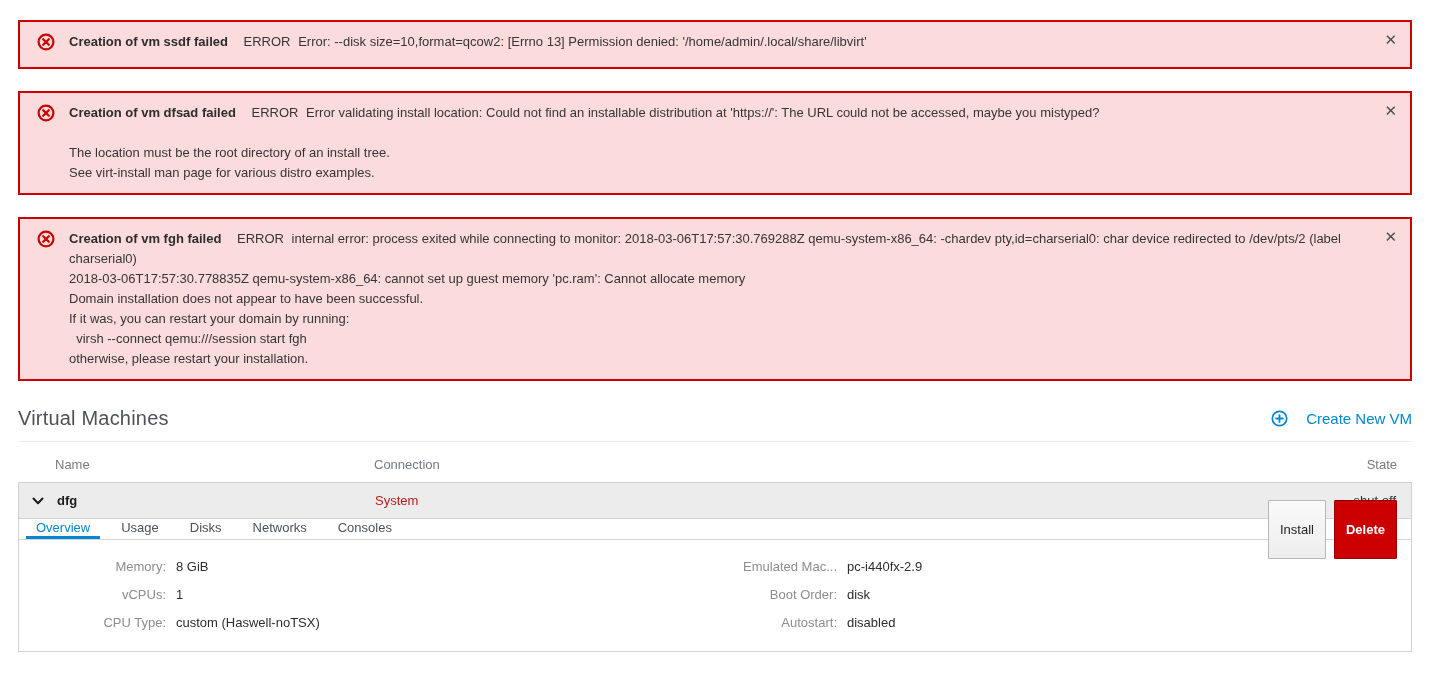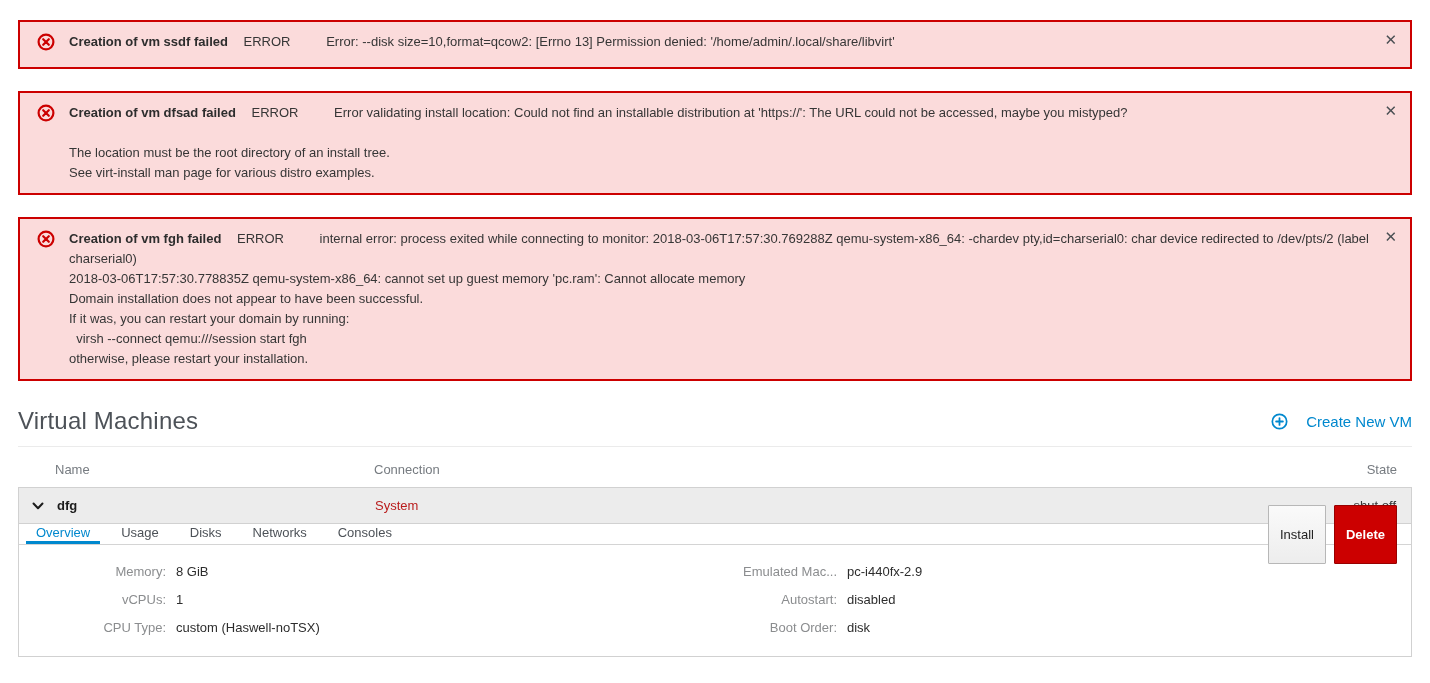--- a/index.html
+++ b/index.html
@@ -22,21 +22,21 @@
     border: 2px solid #cc0000;
     padding: 10px 40px 10px 17px;
     margin-bottom: 22px;
     font-size: 13px;
     line-height: 20px;
     color: #363636;
   }
   .alert-icon { flex: none; margin-right: 14px; margin-top: 1px; }
   .alert-body { flex: 1; min-width: 0; }
   .alert-title { font-weight: bold; color: #2d2d2d; margin-right: 4px; }
-  .alert-level { margin-right: 32px; padding-left: 8px; }
+  .alert-level { margin-right: 4px; padding-left: 8px; }
   .alert-details { white-space: pre-wrap; }
   .alert-close {
     position: absolute;
     top: 8px;
     right: 13px;
     background: none;
     border: none;
     padding: 0;
     font-size: 15px;
     font-weight: bold;
@@ -49,21 +49,21 @@
   
   .header-row {
     display: flex;
     align-items: center;
     justify-content: space-between;
     border-bottom: 1px solid #ebebeb;
     padding: 4px 0 11px 0;
   }
   .page-title {
     margin: 0;
-    font-size: 24px;
+    font-size: 20px;
     font-weight: 300;
     color: #4d5258;
     letter-spacing: 0.2px;
   }
   .create-vm {
     display: flex;
     align-items: center;
     gap: 18px;
     color: #0088ce;
     font-size: 15px;
@@ -272,24 +272,24 @@
           <span class="detail-label">CPU Type:</span>
           <span class="detail-value">custom (Haswell-noTSX)</span>
         </div>
       </div>
       <div class="ov-col ov-right">
         <div class="detail-row">
           <span class="detail-label">Emulated Mac...</span>
           <span class="detail-value">pc-i440fx-2.9</span>
         </div>
         <div class="detail-row">
+          <span class="detail-label">Boot Order:</span>
+          <span class="detail-value">disk</span>
+        </div>
+        <div class="detail-row">
           <span class="detail-label">Autostart:</span>
           <span class="detail-value">disabled</span>
         </div>
-        <div class="detail-row">
-          <span class="detail-label">Boot Order:</span>
-          <span class="detail-value">disk</span>
-        </div>
       </div>
     </div>
   </div>
 
 </div>
 
 </body></html>

